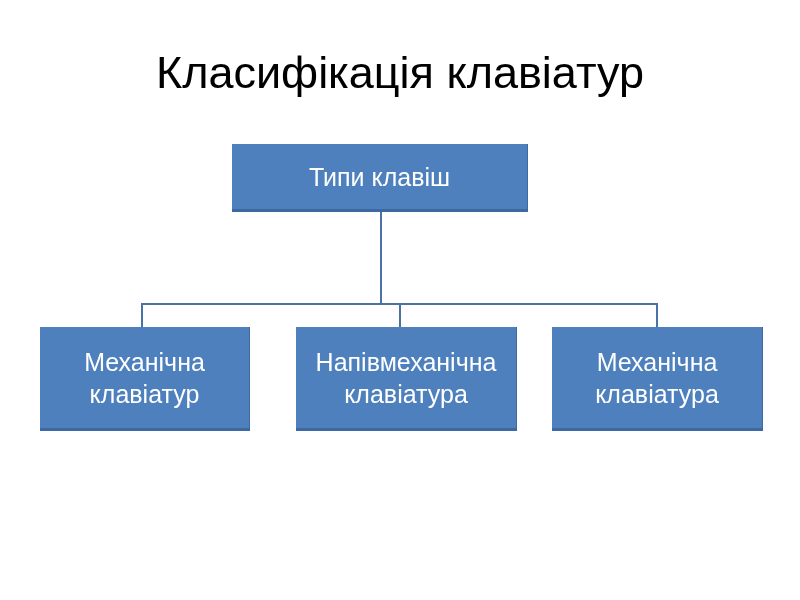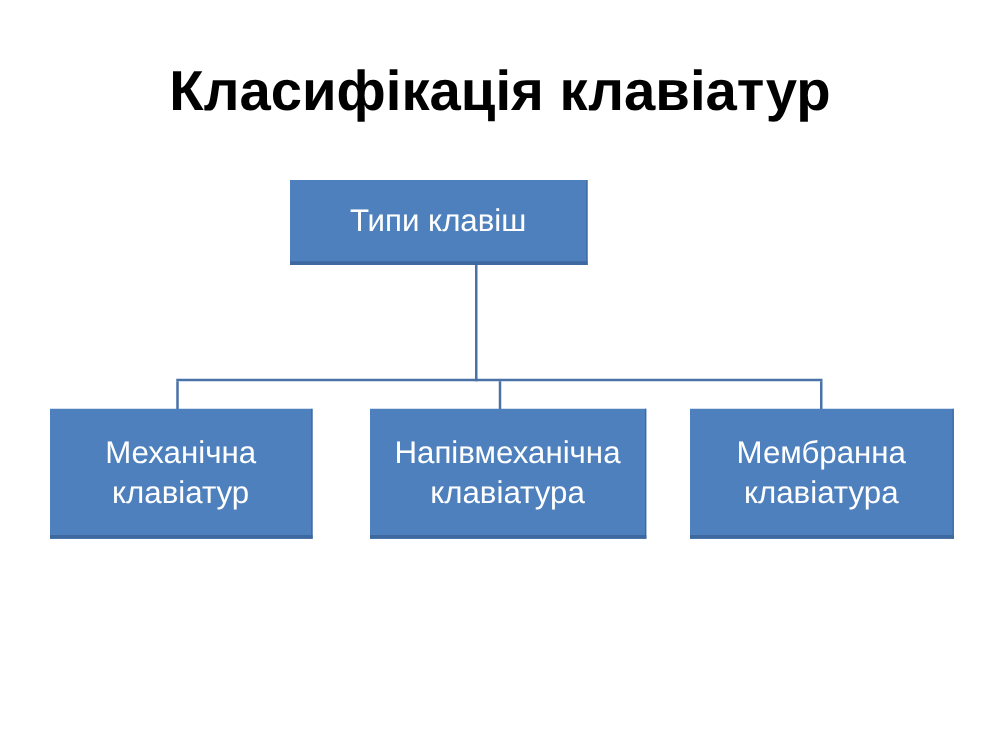--- a/index.html
+++ b/index.html
@@ -16,21 +16,21 @@
     font-family: "Liberation Sans", sans-serif;
   }
   .slide-title {
     position: absolute;
     top: 47px;
     left: 0;
     width: 100%;
     margin: 0;
     text-align: center;
     font-size: 45px;
-    font-weight: 700;
+    font-weight: 400;
     letter-spacing: 0px;
     color: var(--title-color, #000000);
     white-space: nowrap;
   }
   .node {
     position: absolute;
     box-sizing: border-box;
     background: var(--node-fill, #4d80bd);
     color: var(--node-text, #ffffff);
     display: flex;
@@ -41,21 +41,21 @@
     border-right: 1px solid var(--node-edge, #3e68a0);
   }
   .node-label {
     font-size: 25px;
     line-height: 1.28;
     padding: 0 2px;
   }
   .node-root {
     left: 232px;
     top: 144px;
-    width: 238px;
+    width: 296px;
     height: 68px;
   }
   .node-child-0 { left: 40px;  top: 327px; width: 210px; height: 104px; }
   .node-child-1 { left: 296px; top: 327px; width: 221px; height: 104px; }
   .node-child-2 { left: 552px; top: 327px; width: 211px; height: 104px; }
   .connector {
     position: absolute;
     background: var(--connector-color, #4a72a6);
   }
   .conn-trunk      { left: 380px; top: 212px; width: 2px;   height: 93px; }
@@ -83,16 +83,16 @@
 
   <div class="node node-child-0">
     <span class="node-label">Механічна клавіатур</span>
   </div>
 
   <div class="node node-child-1">
     <span class="node-label">Напівмеханічна клавіатура</span>
   </div>
 
   <div class="node node-child-2">
-    <span class="node-label">Мембранна клавіатура</span>
+    <span class="node-label">Механічна клавіатура</span>
   </div>
 
 </div>
 
 </body></html>

